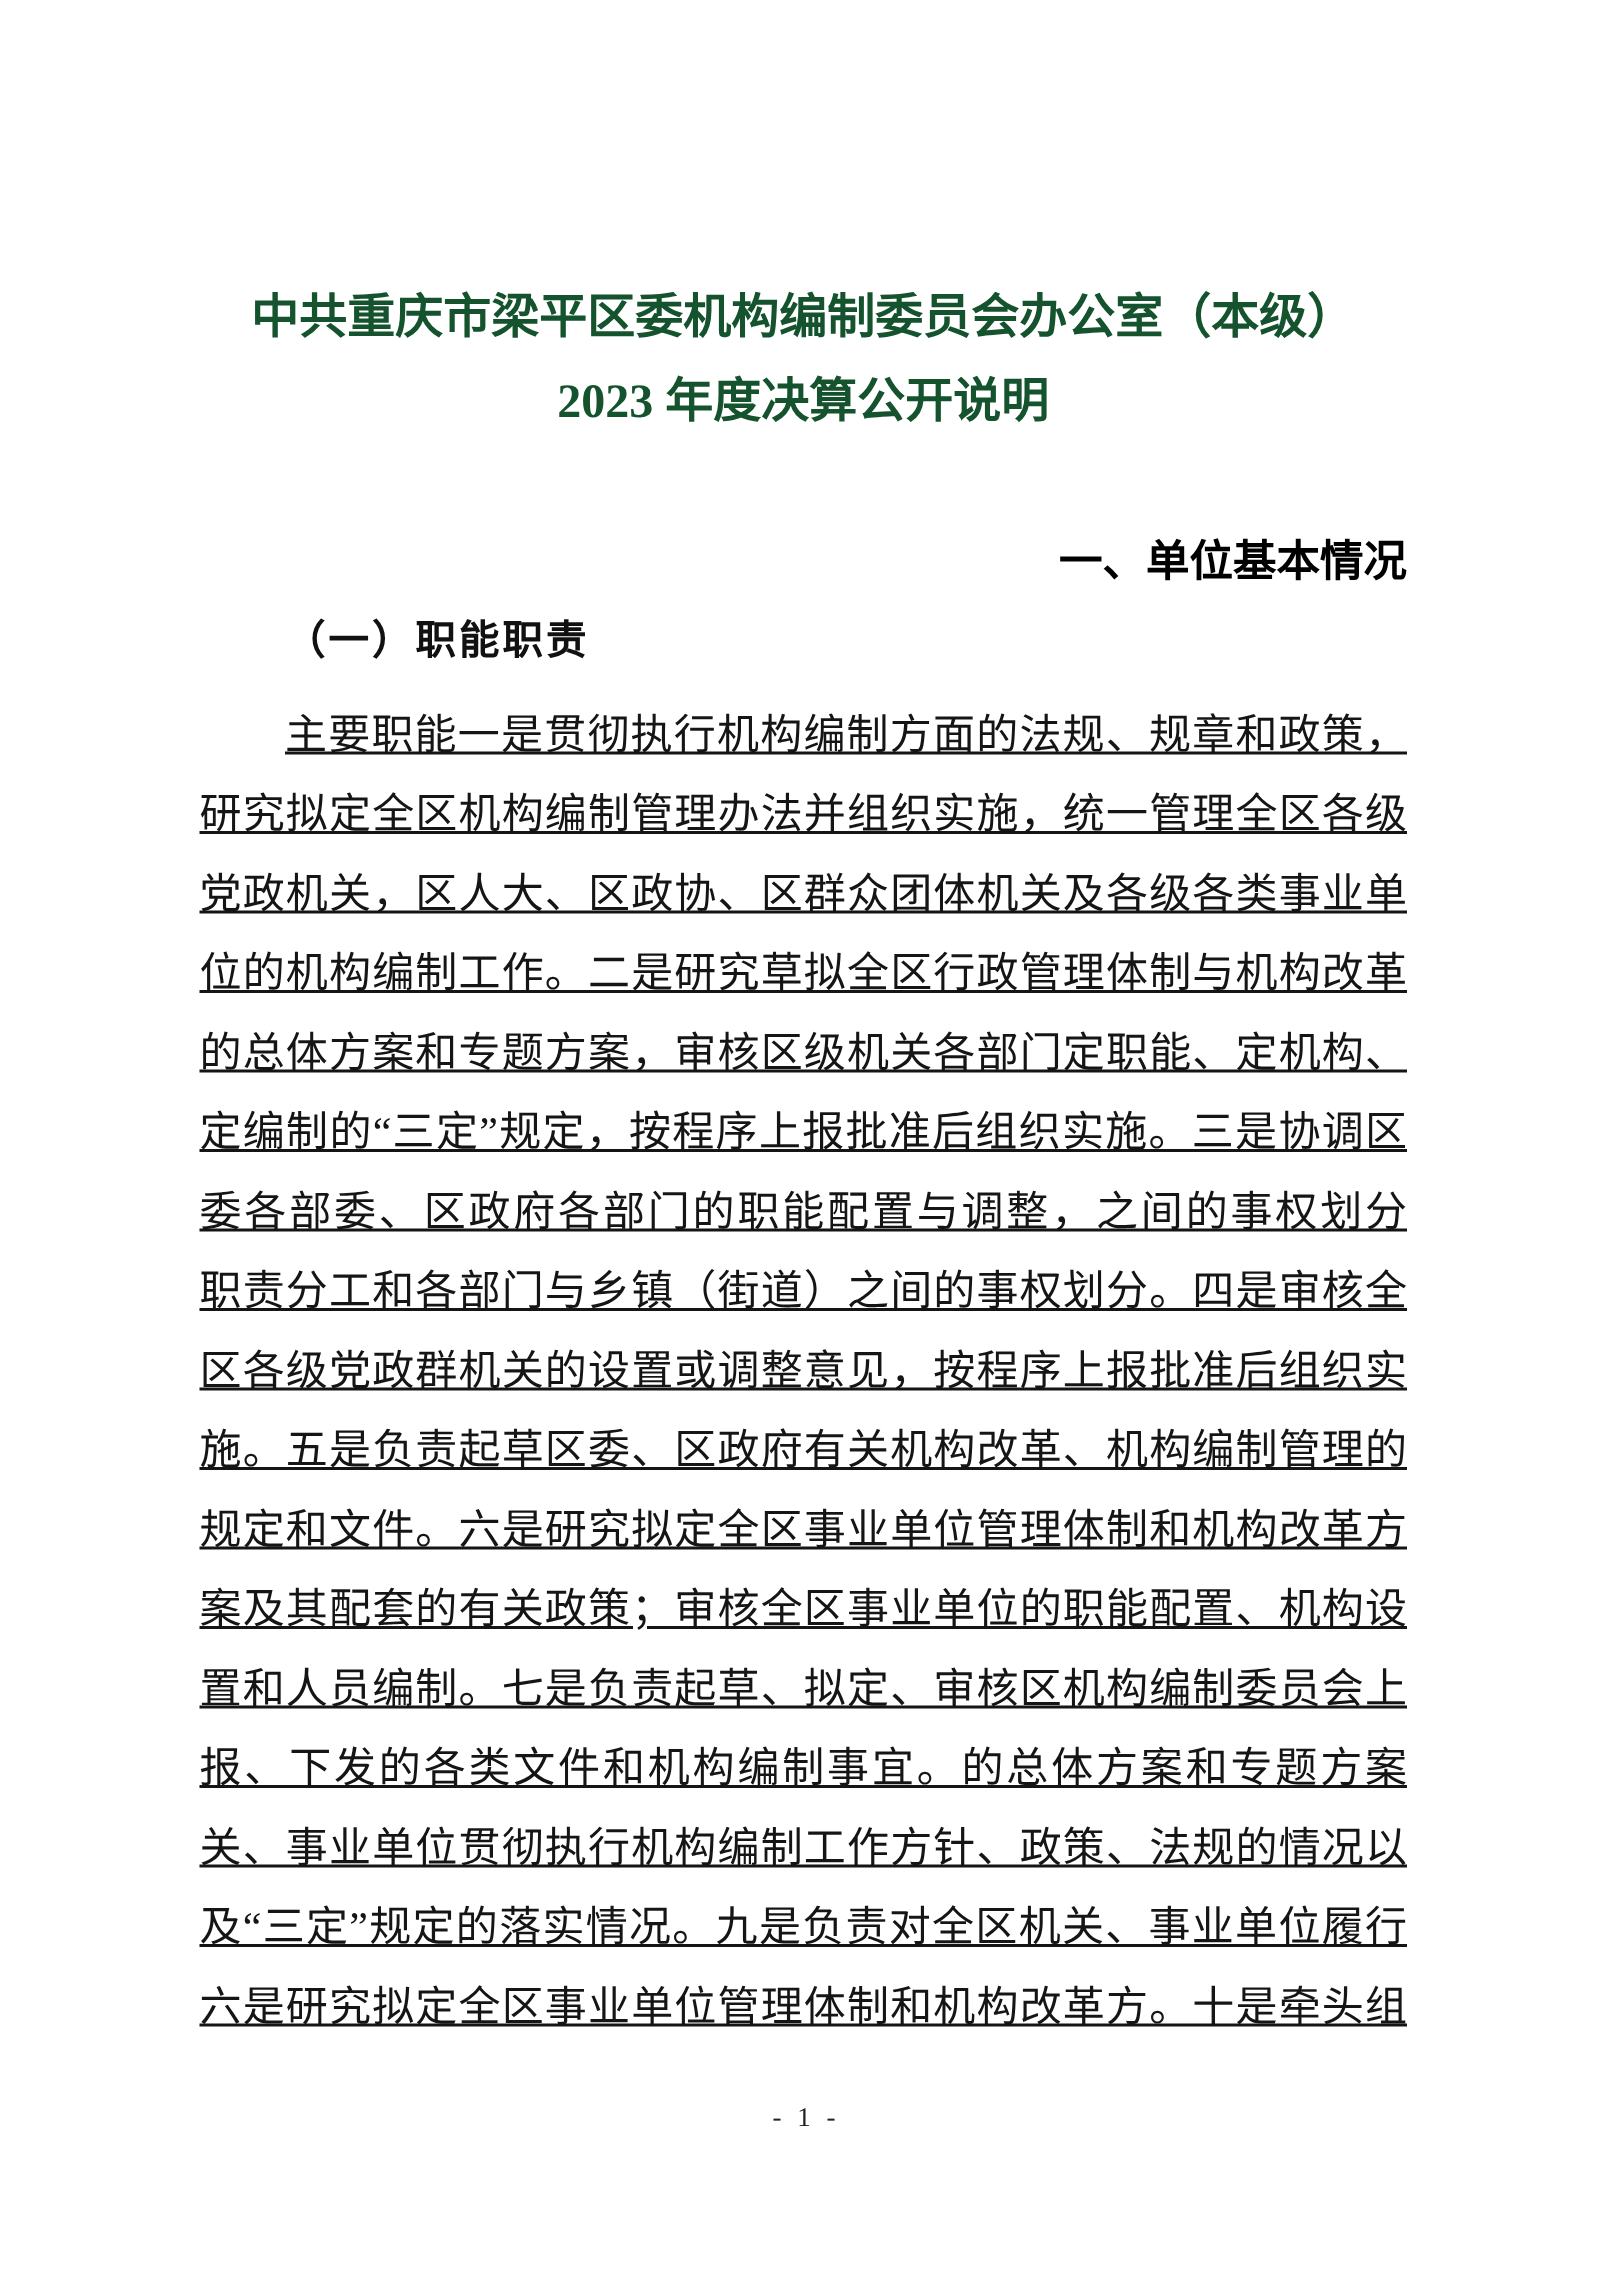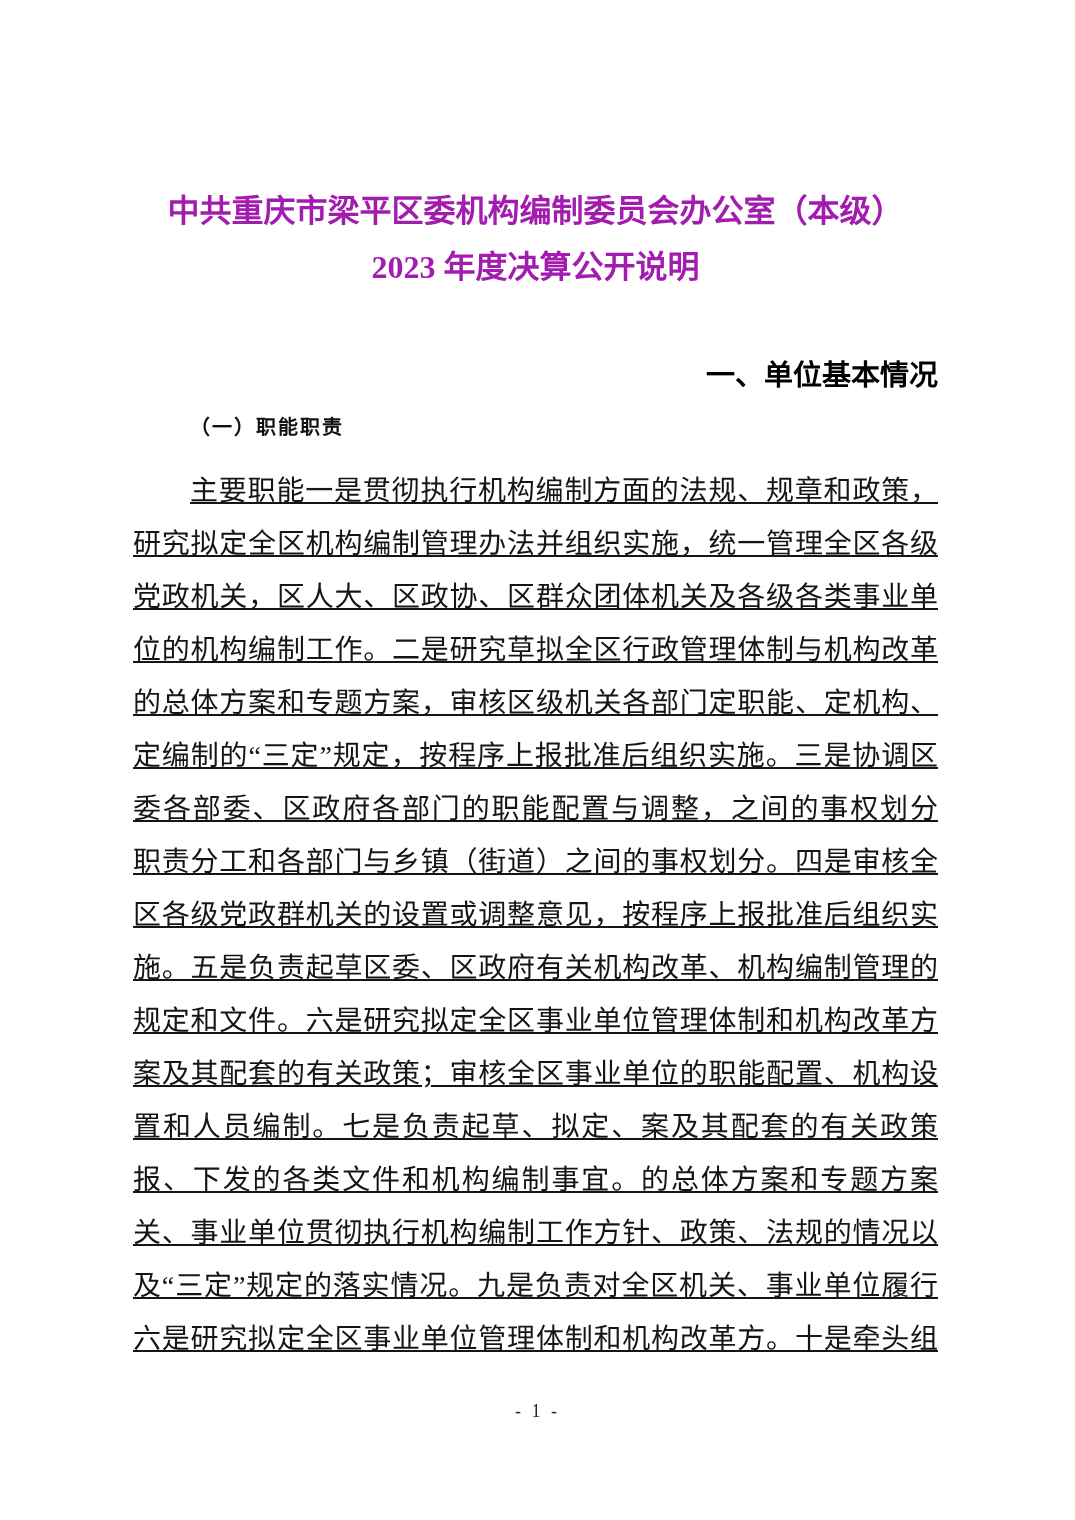--- a/index.html
+++ b/index.html
@@ -22,40 +22,40 @@
     left: 133px;
     width: 805px;
     top: 0;
   }
   .doc-title {
     padding-top: 192px;
     text-align: center;
     font-weight: bold;
     font-size: 32px;
     line-height: 38px;
-    color: #a21caf;
+    color: #14532d;
   }
   .doc-title .line2 {
     margin-top: 18px;
   }
   .section-heading {
     margin-top: 71px;
     padding-left: 57px;
     font-family: "Liberation Sans", "DejaVu Sans", sans-serif;
     font-weight: bold;
     font-size: 29px;
     line-height: 36px;
     color: #000000;
     text-align: right;
   }
   .subsection-heading {
     margin-top: 16px;
     padding-left: 57px;
     font-weight: bold;
-    font-size: 20px;
+    font-size: 27px;
     line-height: 36px;
     letter-spacing: 2px;
     color: #111111;
   }
   .body-text {
     margin-top: 19px;
   }
   .body-line {
     font-size: 28px;
     line-height: 53px;
@@ -104,21 +104,21 @@
       <div class="body-line">党政机关，区人大、区政协、区群众团体机关及各级各类事业单</div>
       <div class="body-line">位的机构编制工作。二是研究草拟全区行政管理体制与机构改革</div>
       <div class="body-line">的总体方案和专题方案，审核区级机关各部门定职能、定机构、</div>
       <div class="body-line">定编制的“三定”规定，按程序上报批准后组织实施。三是协调区</div>
       <div class="body-line">委各部委、区政府各部门的职能配置与调整，之间的事权划分</div>
       <div class="body-line">职责分工和各部门与乡镇（街道）之间的事权划分。四是审核全</div>
       <div class="body-line">区各级党政群机关的设置或调整意见，按程序上报批准后组织实</div>
       <div class="body-line">施。五是负责起草区委、区政府有关机构改革、机构编制管理的</div>
       <div class="body-line">规定和文件。六是研究拟定全区事业单位管理体制和机构改革方</div>
       <div class="body-line">案及其配套的有关政策；审核全区事业单位的职能配置、机构设</div>
-      <div class="body-line">置和人员编制。七是负责起草、拟定、案及其配套的有关政策</div>
+      <div class="body-line">置和人员编制。七是负责起草、拟定、审核区机构编制委员会上</div>
       <div class="body-line">报、下发的各类文件和机构编制事宜。的总体方案和专题方案</div>
       <div class="body-line">关、事业单位贯彻执行机构编制工作方针、政策、法规的情况以</div>
       <div class="body-line">及“三定”规定的落实情况。九是负责对全区机关、事业单位履行</div>
       <div class="body-line">六是研究拟定全区事业单位管理体制和机构改革方。十是牵头组</div>
     </div>
 
   </div>
 
   <div class="footer-pagenum">- 1 -</div>
 </div>

